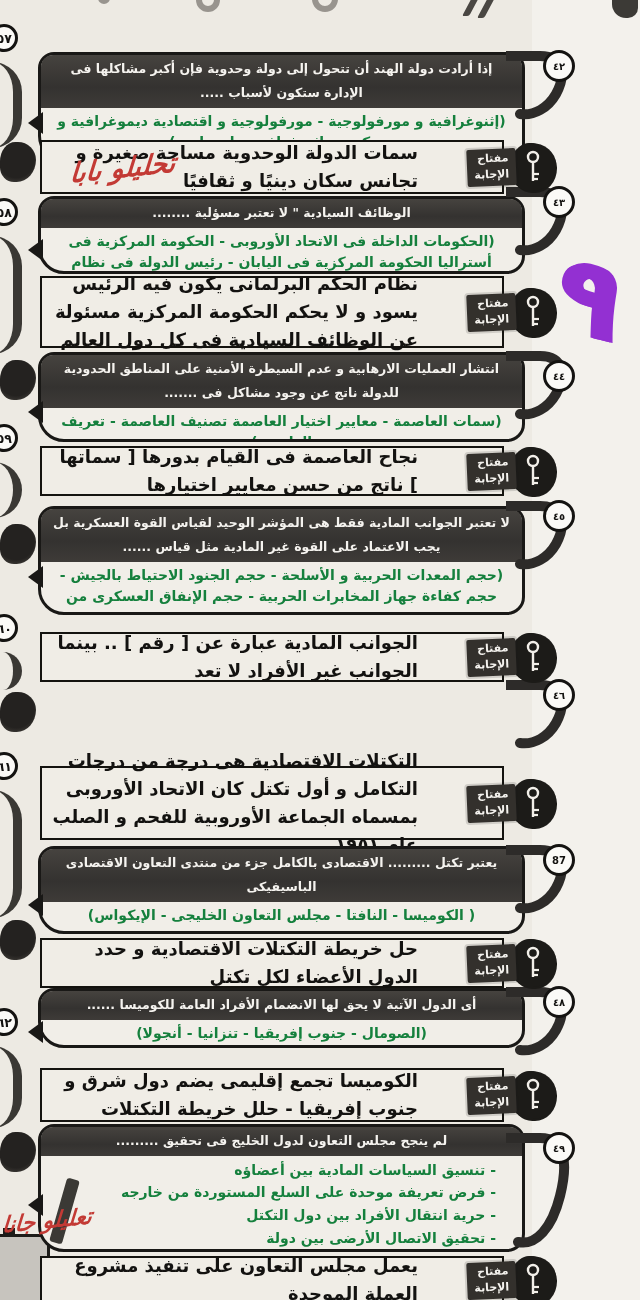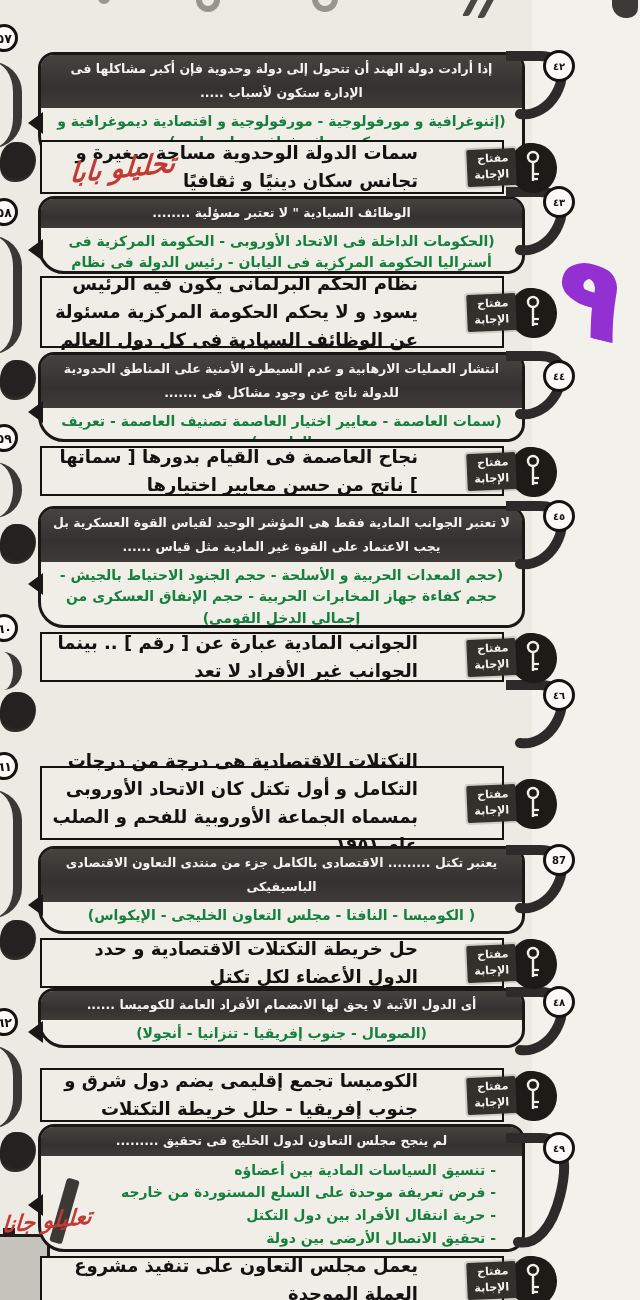--- a/index.html
+++ b/index.html
@@ -277,21 +277,21 @@
             <line x1="11" y1="29" x2="16" y2="29" stroke="#f2efe9" stroke-width="2.2"></line>
           </svg>
       </div>
       <div class="key-label">
         <div>مفتاح</div>
         <div>الإجابة</div>
       </div>
     </div>
   </div>
 
-  <div class="q-bubble" style="top:506px; height:122px;">
+  <div class="q-bubble" style="top:506px; height:109px;">
     <span class="notch"></span>
     <div class="inner">
       <div class="q-title" dir="rtl">لا تعتبر الجوانب المادية فقط هى المؤشر الوحيد لقياس القوة العسكرية بل يجب الاعتماد على القوة غير المادية مثل قياس ......</div>
       <div class="q-options" dir="rtl">(حجم المعدات الحربية و الأسلحة - حجم الجنود الاحتياط بالجيش - حجم كفاءة جهاز المخابرات الحربية - حجم الإنفاق العسكرى من إجمالى الدخل القومى)</div>
     </div>
   </div>
   <div class="a-row" style="top:632px; height:50px;">
     <div class="a-box" dir="rtl">
         <span>الجوانب المادية عبارة عن [ رقم ] .. بينما الجوانب غير الأفراد لا تعد</span>
       </div>

